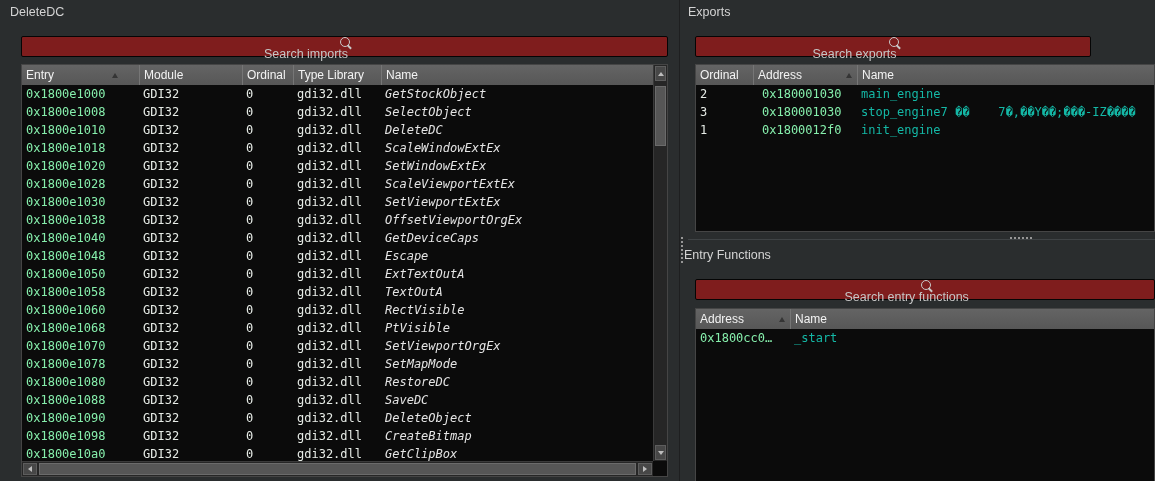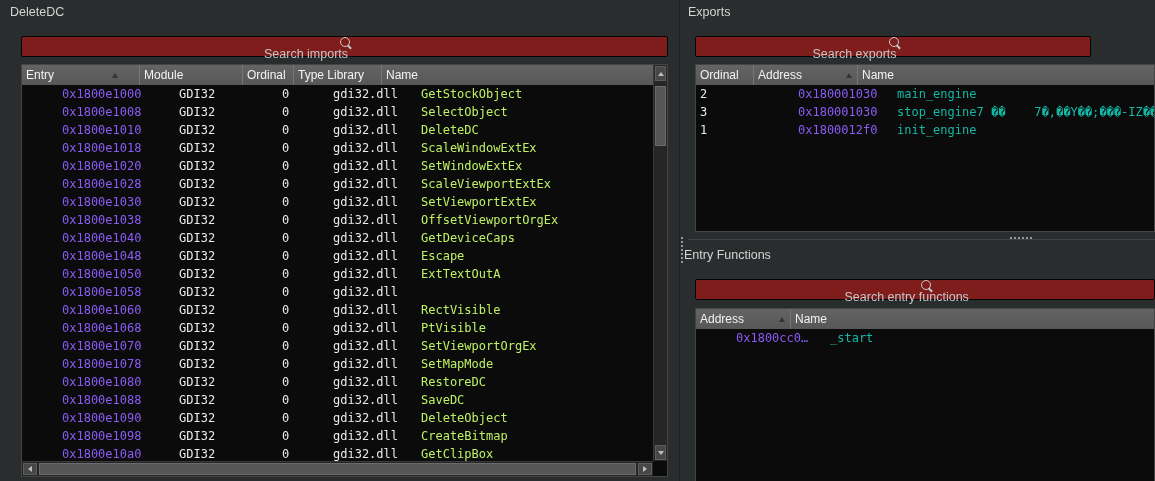--- a/index.html
+++ b/index.html
@@ -40,23 +40,23 @@
   .hcell:first-child{border-left:none;}
   .sort-asc{width:0;height:0;border-left:3.5px solid transparent;
     border-right:3.5px solid transparent;border-bottom:5px solid #353535;
     margin-left:auto;margin-right:5px;flex:0 0 auto;}
   .tbody{
     position:absolute;left:0;top:20px;overflow:hidden;
     font-family:"DejaVu Sans Mono",monospace;font-size:12px;line-height:18px;
   }
   .trow{display:flex;height:18px;white-space:pre;}
   .cell{display:block;box-sizing:border-box;padding-left:4px;overflow:hidden;flex:0 0 auto;}
-  .t-addr{color:#8b5cf6;margin-left:36px;}
+  .t-addr{color:#86efac;}
   .t-plain{color:#e7ece7;}
-  .t-import{color:#bef264;}
+  .t-import{color:#e5e5e5;font-style:italic;}
   .t-export{color:#14b8a6;}
   
   .ic-entry{width:101px;}
   .ic-module{width:103px;margin-left:16px;}
   .ic-ordinal{width:51px;}
   .ic-typelib{width:88px;}
   .ic-name{flex:1 1 auto;}
   
   .ec-ordinal{width:57px;}
   .ec-address{width:104px;}
@@ -212,20 +212,21 @@
         <span class="cell ic-ordinal t-plain">0</span>
         <span class="cell ic-typelib t-plain">gdi32.dll</span>
         <span class="cell ic-name t-import">ExtTextOutA</span>
       </div>
 
       <div class="trow">
         <span class="cell ic-entry t-addr">0x1800e1058</span>
         <span class="cell ic-module t-plain">GDI32</span>
         <span class="cell ic-ordinal t-plain">0</span>
         <span class="cell ic-typelib t-plain">gdi32.dll</span>
+        <span class="cell ic-name t-import">TextOutA</span>
       </div>
 
       <div class="trow">
         <span class="cell ic-entry t-addr">0x1800e1060</span>
         <span class="cell ic-module t-plain">GDI32</span>
         <span class="cell ic-ordinal t-plain">0</span>
         <span class="cell ic-typelib t-plain">gdi32.dll</span>
         <span class="cell ic-name t-import">RectVisible</span>
       </div>
 

